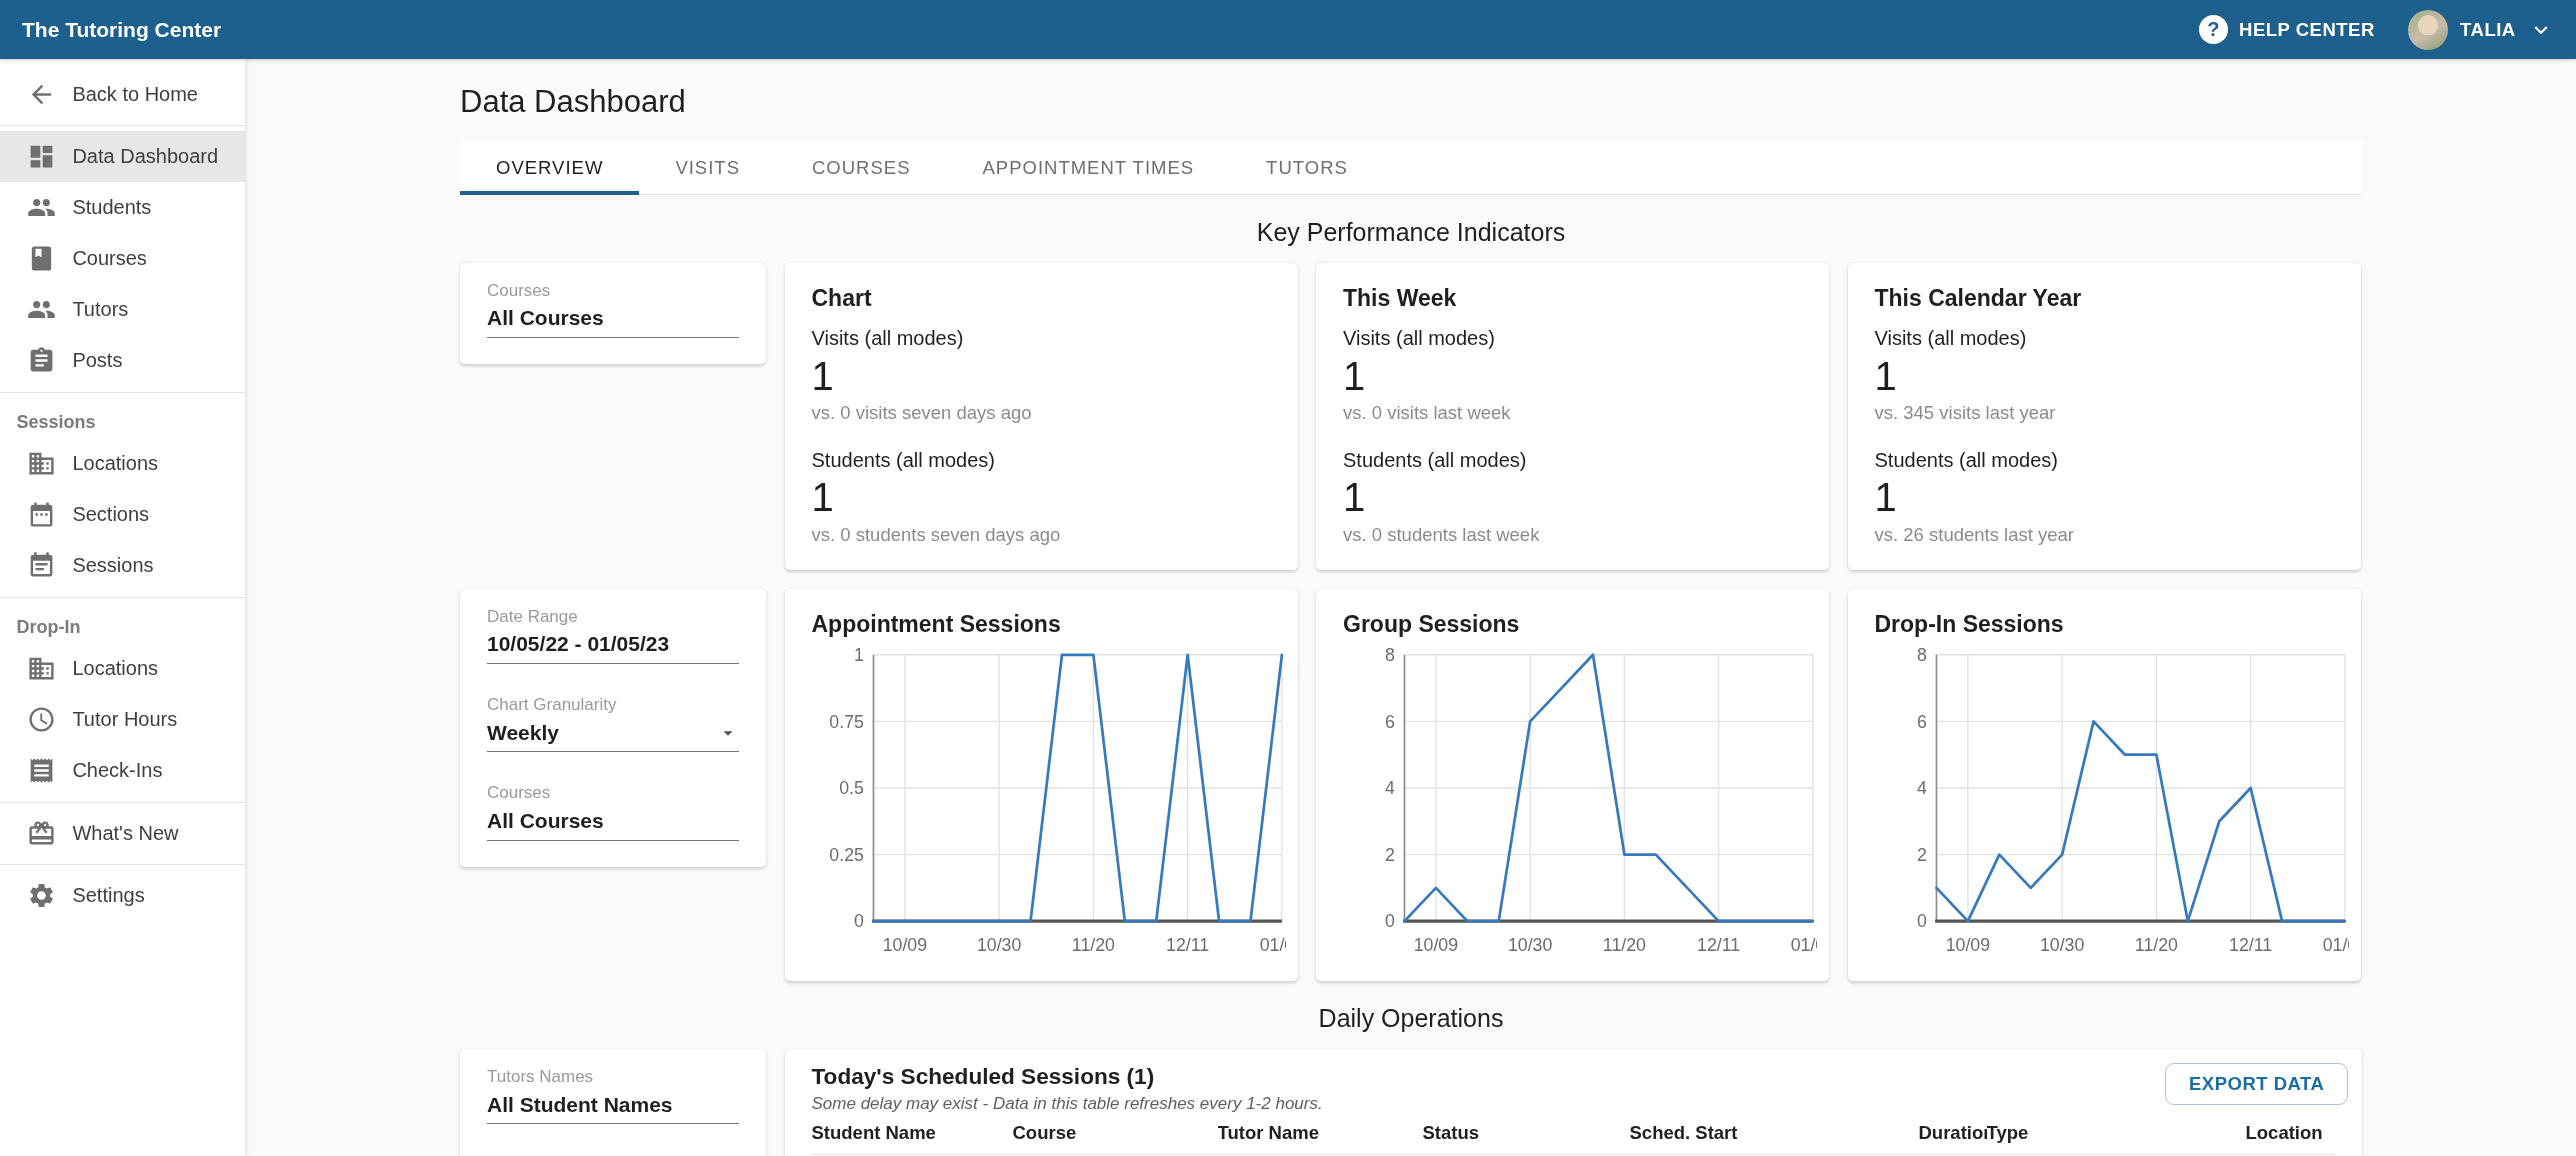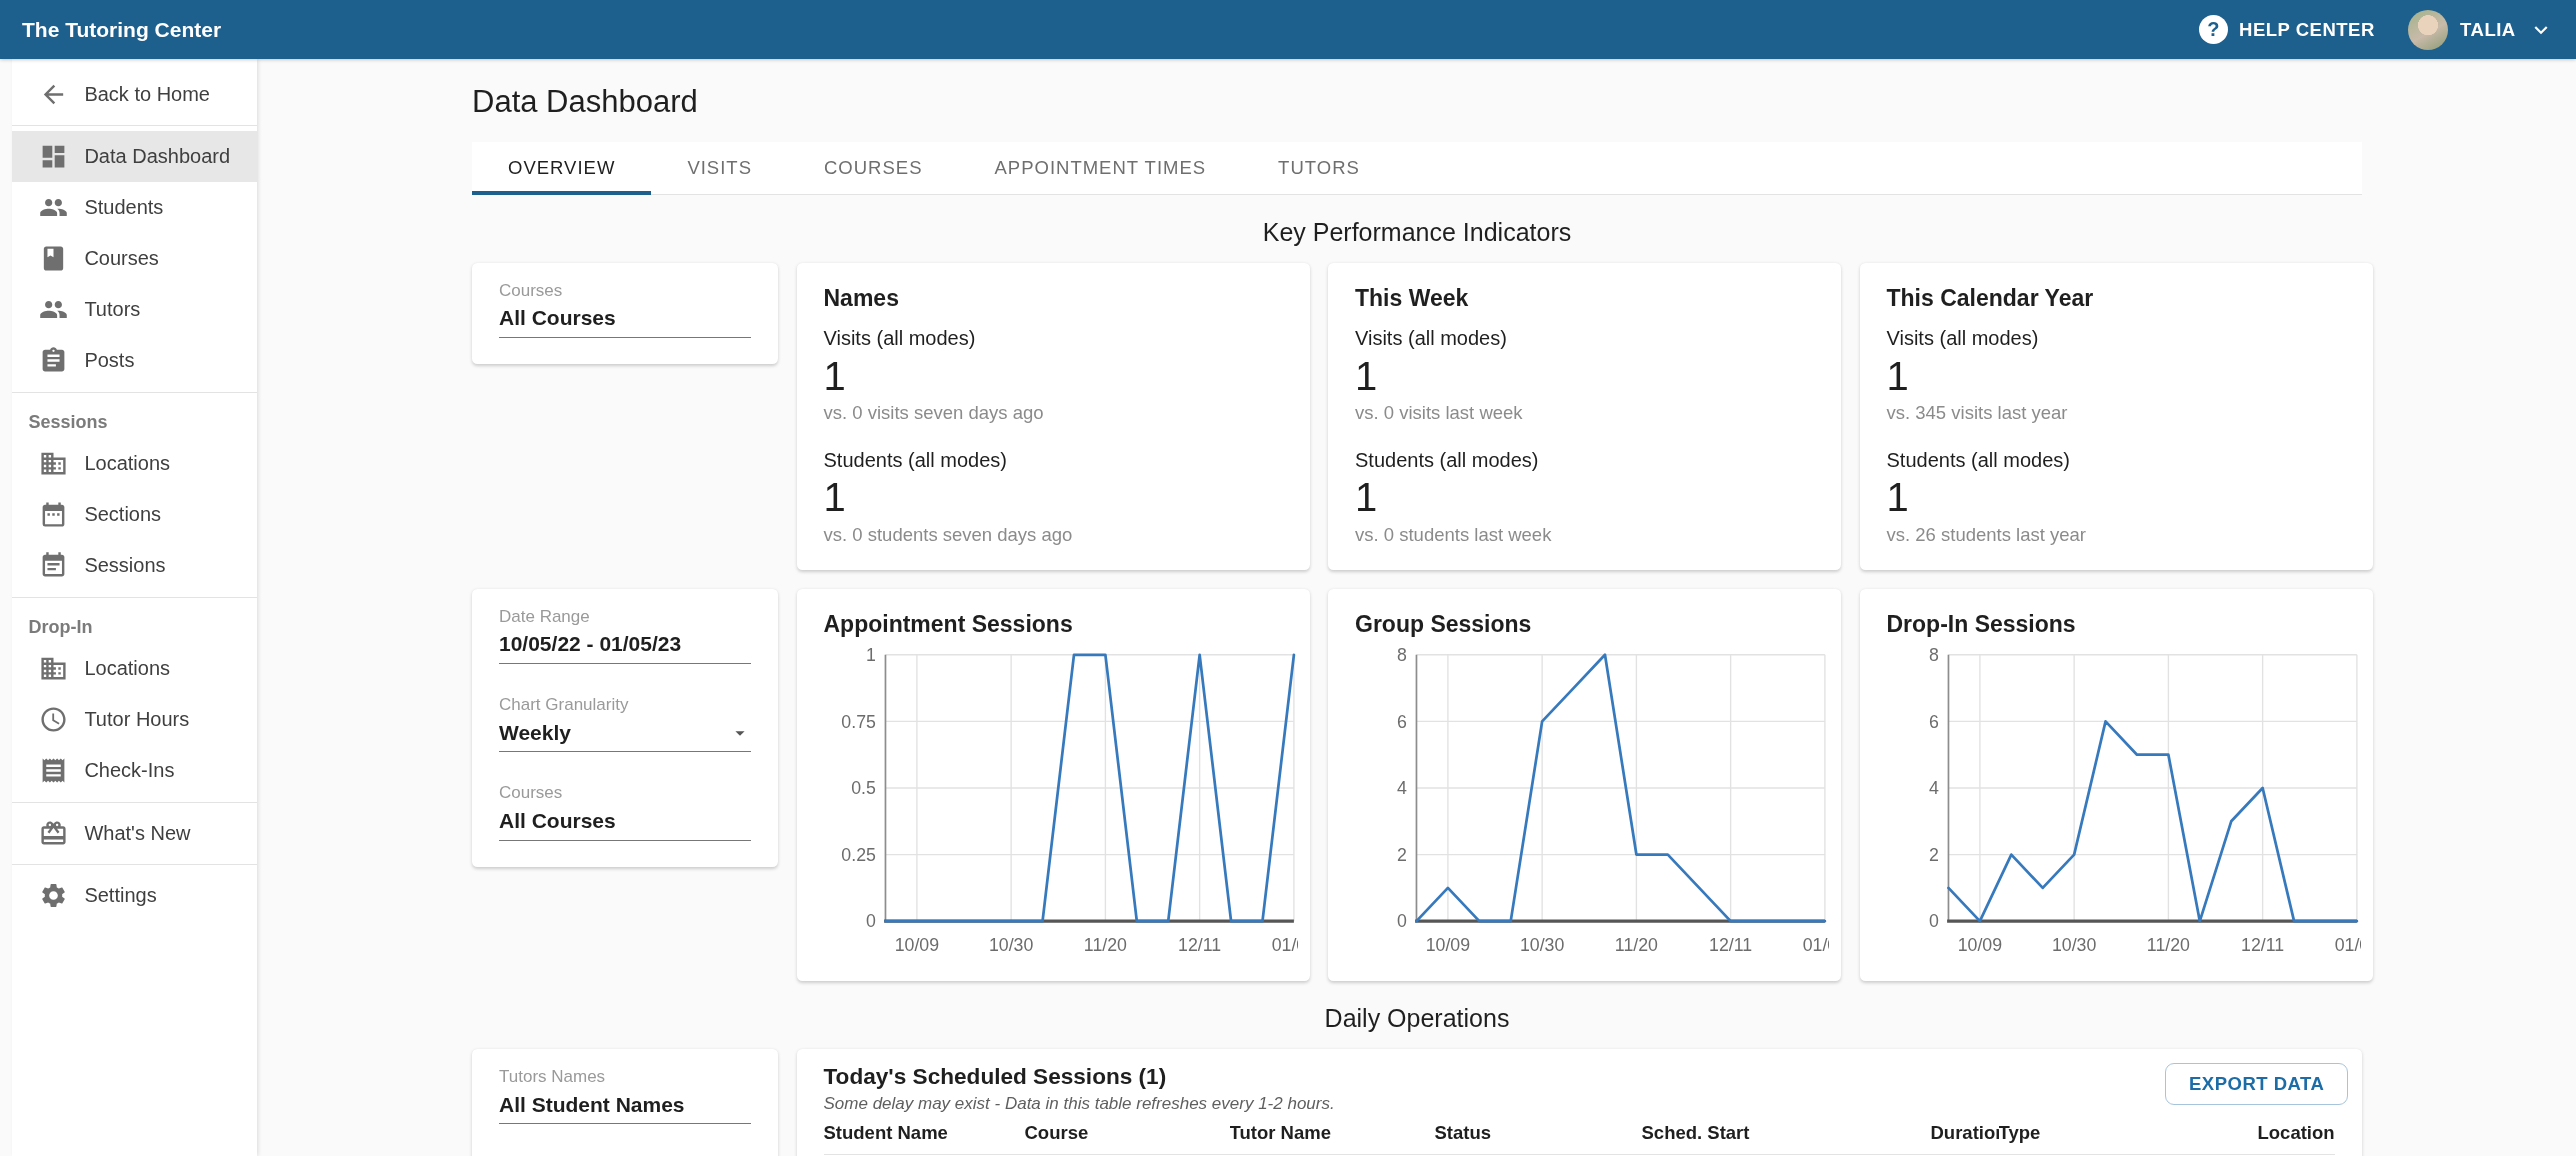--- a/index.html
+++ b/index.html
@@ -15,21 +15,21 @@
   .topbar-right{display:flex;align-items:center;gap:33px;}
   .help{display:flex;align-items:center;gap:11px;font-size:18.5px;font-weight:700;letter-spacing:0.5px;cursor:pointer;}
   .help-q{width:29px;height:29px;border-radius:50%;background:#fff;color:var(--topbar);
     display:flex;align-items:center;justify-content:center;font-size:20px;font-weight:700;}
   .user{display:flex;align-items:center;gap:12.3px;cursor:pointer;}
   .avatar{width:40px;height:40px;border-radius:50%;
     background:radial-gradient(circle at 50% 38%, #e9d3bc 0 31%, rgba(0,0,0,0) 32%),
                linear-gradient(150deg,#9fb28a,#c9baa9 55%,#8a9b74);}
   .uname{font-size:18.5px;font-weight:700;letter-spacing:0.5px;}
   .user .chev{width:26px;height:26px;fill:#fff;}
-  .shell{display:flex;height:1097px;padding-left:12px;}
+  .shell{display:flex;height:1097px;}
   .sidebar{width:245px;min-width:245px;background:#fff;box-shadow:2.1px 0 4.1px rgba(0,0,0,.12);
     padding-top:9.6px;z-index:5;overflow:hidden;}
   .side-item{display:flex;align-items:center;height:51px;padding-left:27px;gap:16.4px;
     font-size:20px;color:#3f3f3f;cursor:pointer;}
   .side-item.selected{background:#e7e7e7;}
   .side-item svg{width:29px;height:29px;fill:#6f6f6f;flex:none;}
   .side-header{font-size:18px;color:#7b7b7b;font-weight:700;padding:13.7px 0 5.5px 16.4px;}
   .side-divider{height:0.7px;background:#e3e3e3;margin:5.5px 0;}
   .main{flex:1;padding:24.6px 214px 0 215px;overflow:hidden;background:#fafafa;}
   h1{font-size:31px;font-weight:400;margin:0 0 22px;color:#1f1f1f;}
@@ -216,21 +216,21 @@
       <div class="grid row1">
         <div class="card filter-card" id="filter-kpi">
             <div class="field">
               <div class="f-label">Courses</div>
               <div class="f-value">
                 <span>All Courses</span>
               </div>
             </div>
           </div>
         <div id="kpi-cards" style="display:contents"><div class="card kpi-card">
-              <h3>Names</h3>
+              <h3>Chart</h3>
               <div class="metric">
                 <div class="metric-label">Visits (all modes)</div>
                 <div class="metric-value">1</div>
                 <div class="metric-compare">vs. 0 visits seven days ago</div>
               </div>
               <div class="metric">
                 <div class="metric-label">Students (all modes)</div>
                 <div class="metric-value">1</div>
                 <div class="metric-compare">vs. 0 students seven days ago</div>
               </div>

